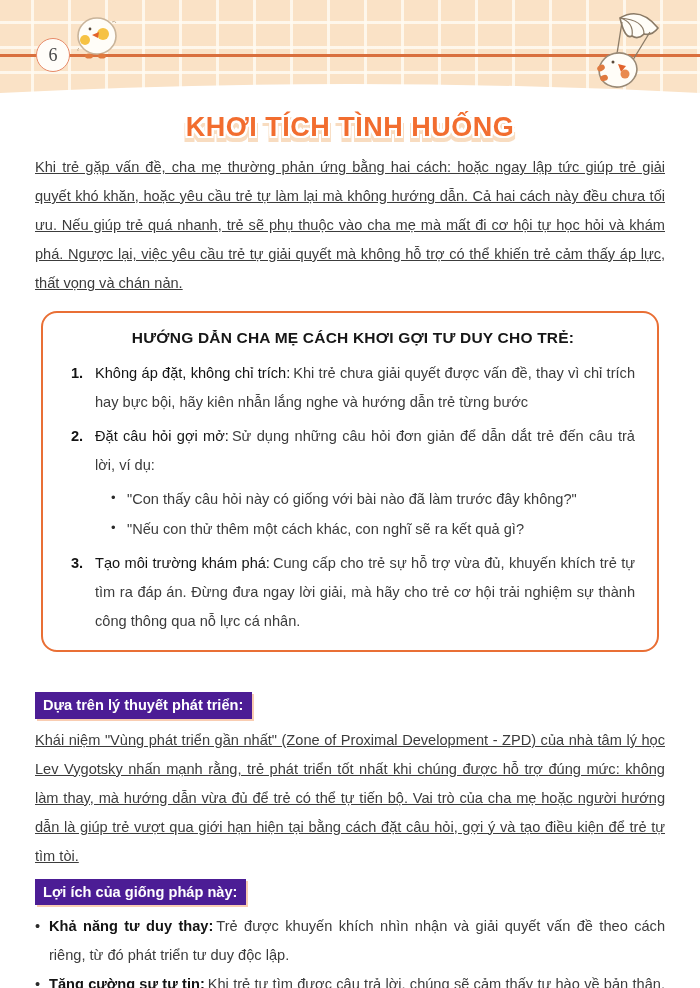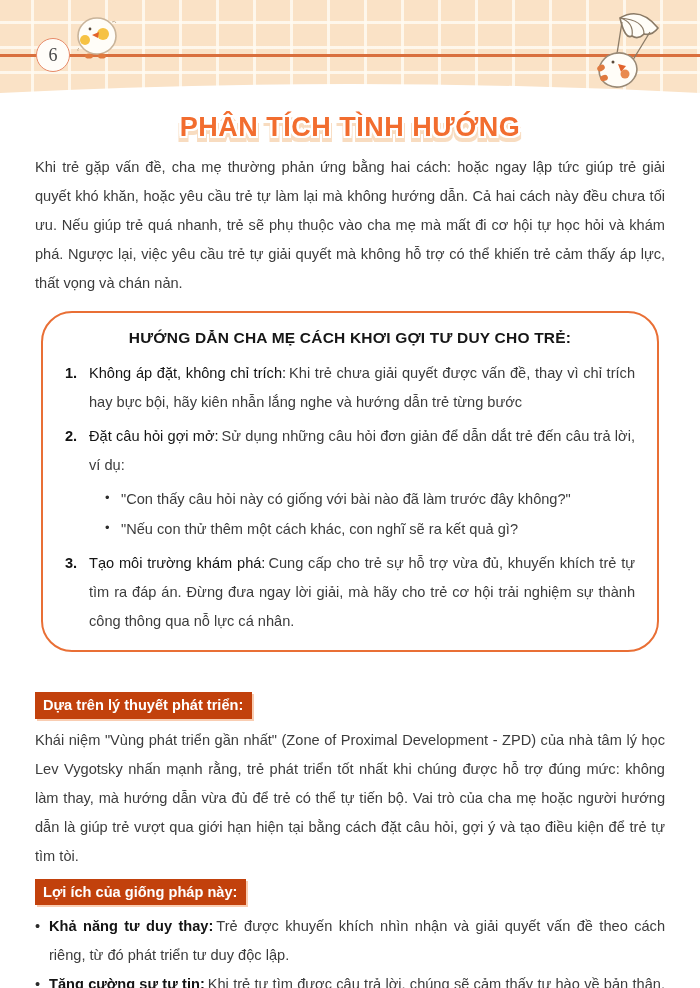--- a/index.html
+++ b/index.html
@@ -44,45 +44,45 @@
     text-align:center; margin:16px 0 10px 0;
     font-size:27px; font-weight:bold; letter-spacing:.5px;
     color:#f26d2f;
     text-shadow:
       -2px -2px 0 #fff, 2px -2px 0 #fff, -2px 2px 0 #fff, 2px 2px 0 #fff,
       0 -2px 0 #fff, 0 2px 0 #fff, -2px 0 0 #fff, 2px 0 0 #fff,
       0 6px 0 #f8dcc0, 3px 6px 0 #f8dcc0, -3px 6px 0 #f8dcc0;
   }
 
   p.body-text {
-    font-size:14.6px; line-height:29px; text-align:justify; color:#3c3c3c;
+    font-size:14.6px; line-height:29px; text-align:justify; color:#3c3c3c;text-decoration:underline;
   }
 
   
   .guide-box {
     margin:13px 6px 12px 6px;
-    border:2.5px solid #e96f35; border-radius:31px;
-    padding:13px 22px 14px 22px;
+    border:2.5px solid #e96f35; border-radius:16px;
+    padding:13px 22px 14px 28px;
     background:#fff;
   }
   .guide-box-heading {
     text-align:center; font-weight:bold; font-size:15.5px; color:#161616;
     letter-spacing:.2px; margin:3px 0 12px 0;
   }
   .guide-item { position:relative; padding-left:24px; font-size:14.6px; line-height:29px; text-align:justify; }
   .guide-item + .guide-item { margin-top:5px; }
   .g-num { position:absolute; left:0; font-weight:bold; color:#141414; }
   .g-lead { font-weight:normal; color:#141414; margin-right:3px; }
   .quote-list { margin:4px 0 4px 16px; }
   .quote-item { position:relative; padding-left:16px; font-size:14.6px; line-height:30px; }
   .q-dot { position:absolute; left:0; top:-1px; color:#2b2b2b; font-size:13px; }
 
   
   .section-label {
-    display:inline-block; background:#c2410c; color:#fff;
+    display:inline-block; background:#4c1d95; color:#fff;
     font-weight:bold; font-size:14.6px; line-height:1;
     padding:6px 9px 6px 8px; margin-bottom:7px;
     box-shadow:2px 2px 0 #f9cdb2;
   }
   .sec1 { margin-top:40px; }
   .sec2 { margin-top:8px; }
 
   
   .benefit-item { position:relative; padding-left:14px; font-size:14.6px; line-height:29px; text-align:justify; }
   .b-dot { position:absolute; left:0; color:#2b2b2b; }
@@ -127,21 +127,21 @@
     </svg>
   </span>
 
   <svg class="header-wave" viewBox="0 0 700 16" preserveAspectRatio="none">
     <path d="M0,16 L0,12 Q350,-6 700,12 L700,16 Z" fill="#ffffff"></path>
   </svg>
 </div>
 
 <div class="content">
 
-  <h1 class="page-title">PHÂN TÍCH TÌNH HƯỚNG</h1>
+  <h1 class="page-title">KHƠI TÍCH TÌNH HUỐNG</h1>
 
   <p class="body-text">Khi trẻ gặp vấn đề, cha mẹ thường phản ứng bằng hai cách: hoặc ngay lập tức giúp trẻ giải quyết khó khăn, hoặc yêu cầu trẻ tự làm lại mà không hướng dẫn. Cả hai cách này đều chưa tối ưu. Nếu giúp trẻ quá nhanh, trẻ sẽ phụ thuộc vào cha mẹ mà mất đi cơ hội tự học hỏi và khám phá. Ngược lại, việc yêu cầu trẻ tự giải quyết mà không hỗ trợ có thể khiến trẻ cảm thấy áp lực, thất vọng và chán nản.</p>
 
   <div class="guide-box">
     <div class="guide-box-heading">HƯỚNG DẪN CHA MẸ CÁCH KHƠI GỢI TƯ DUY CHO TRẺ:</div>
 
     <div class="guide-item">
       <span class="g-num">1.</span><span class="g-lead">Không áp đặt, không chỉ trích:</span><span>Khi trẻ chưa giải quyết được vấn đề, thay vì chỉ trích hay bực bội, hãy kiên nhẫn lắng nghe và hướng dẫn trẻ từng bước</span>
     </div>
 

